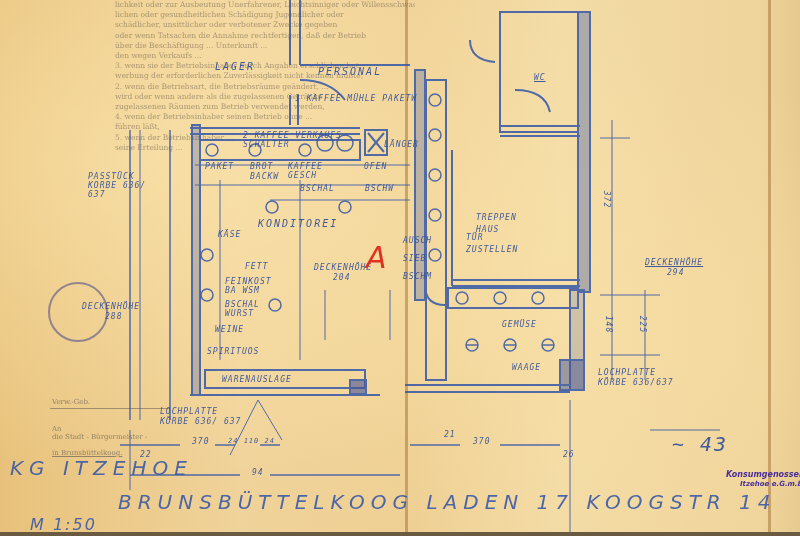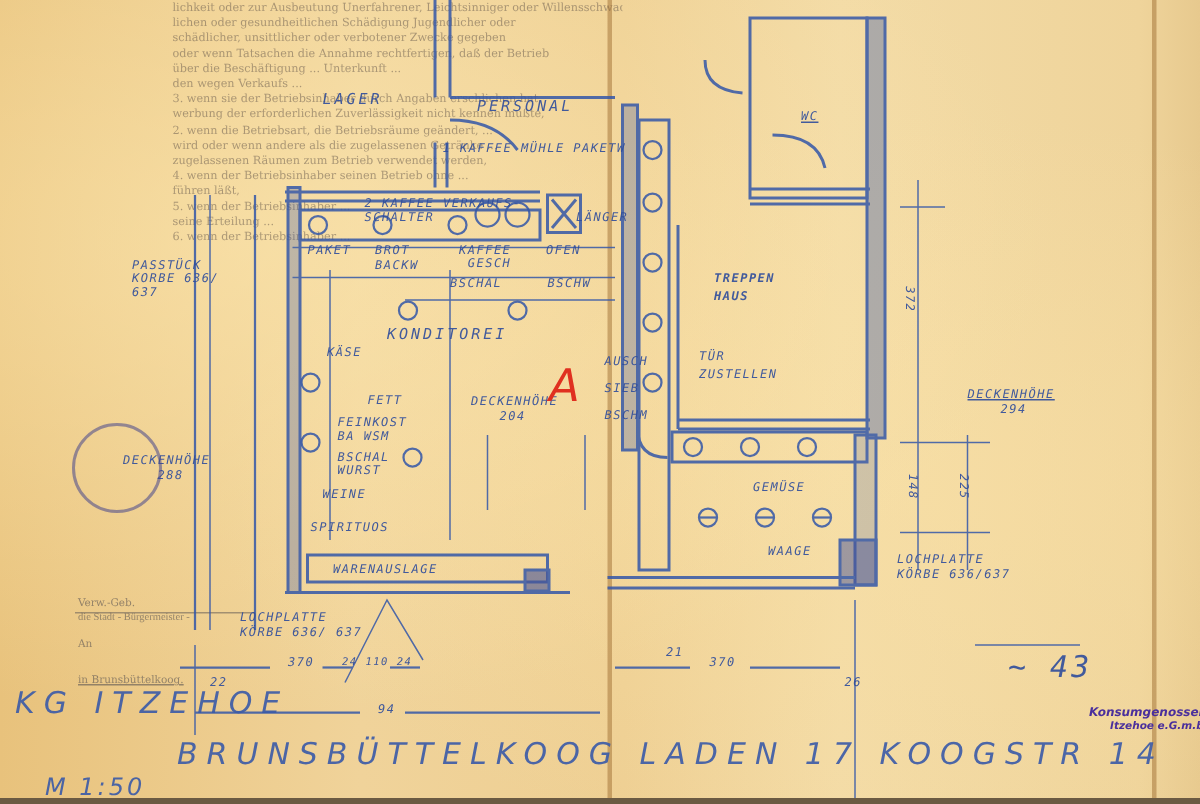--- a/index.html
+++ b/index.html
@@ -37,27 +37,26 @@
     <div>den wegen Verkaufs ...</div>
     <div>3. wenn sie der Betriebsinhaber durch Angaben erschlichen hat</div>
     <div>   werbung der erforderlichen Zuverlässigkeit nicht kennen mußte,</div>
     <div>2. wenn die Betriebsart, die Betriebsräume geändert, ...</div>
     <div>   wird oder wenn andere als die zugelassenen Getränke ...</div>
     <div>   zugelassenen Räumen zum Betrieb verwendet werden,</div>
     <div>4. wenn der Betriebsinhaber seinen Betrieb ohne ...</div>
     <div>   führen läßt,</div>
     <div>5. wenn der Betriebsinhaber ...</div>
     <div>   seine Erteilung ...</div>
-    <div>6. wenn der Betriebsinhaber ...</div>
   </div>
 
   <div class="form-line" style="left:52px;top:398px;">Verw.-Geb.</div>
   <div style="position:absolute;left:50px;top:408px;width:120px;height:1px;background:rgba(110,100,90,.6);"></div>
   <div class="form-line" style="left:52px;top:425px;">An</div>
-  <div class="form-line" style="left:52px;top:407px;font-family:Liberation Serif, serif;">die Stadt - Bürgermeister -</div>
+  <div class="form-line" style="left:52px;top:433px;">die Stadt - Bürgermeister -</div>
   <div class="form-line" style="left:52px;top:449px;text-decoration:underline;">in Brunsbüttelkoog.</div>
 
   <div class="fold" style="left:405px;"></div>
   <div class="fold" style="left:768px;"></div>
 
   <svg width="800" height="536" viewBox="0 0 800 536">
     <g stroke="#3457a8" stroke-width="2" fill="none" opacity=".85">
 
       <rect x="192" y="125" width="8" height="270" fill="rgba(60,90,170,.35)"></rect>
       <line x1="190" y1="128" x2="360" y2="128"></line>
@@ -154,32 +153,32 @@
       <circle cx="510" cy="345" r="6"></circle>
         <line x1="504" y1="345" x2="516" y2="345"></line>
       <circle cx="548" cy="345" r="6"></circle>
         <line x1="542" y1="345" x2="554" y2="345"></line>
     </g>
   </svg>
 
   <div class="lbl" style="left:215px;top:38px;margin-top:23px;">LAGER</div>
   <div class="lbl" style="left:318px;top:66px;">PERSONAL</div>
   <div class="lbl small" style="left:534px;top:73px;text-decoration:underline;">WC</div>
-  <div class="lbl small" style="left:476px;top:180px;white-space:pre;line-height:12px;font-weight:bold;">TREPPEN
+  <div class="lbl small" style="left:476px;top:212px;white-space:pre;line-height:12px;">TREPPEN
 HAUS</div>
   <div class="lbl small" style="left:466px;top:232px;white-space:pre;line-height:12px;">TÜR
 ZUSTELLEN</div>
 
   <div class="lbl small" style="left:295px;top:94px;">1 KAFFEE MÜHLE PAKETW</div>
   <div class="lbl small" style="left:243px;top:103px;white-space:pre;line-height:9px;margin-top:28px;">2 KAFFEE VERKAUFS-
 SCHALTER</div>
   <div class="lbl small" style="left:205px;top:162px;">PAKET</div>
   <div class="lbl small" style="left:250px;top:162px;">BROT</div>
   <div class="lbl small" style="left:250px;top:172px;">BACKW</div>
-  <div class="lbl small" style="left:306px;top:162px;white-space:pre;line-height:9px;text-align:right;">KAFFEE
+  <div class="lbl small" style="left:288px;top:162px;white-space:pre;line-height:9px;">KAFFEE
 GESCH</div>
   <div class="lbl small" style="left:364px;top:162px;">OFEN</div>
   <div class="lbl small" style="left:88px;top:162px;white-space:pre;line-height:9px;margin-top:10px;">PASSTÜCK
 KORBE 636/
 637</div>
   <div class="lbl small" style="left:300px;top:184px;">BSCHAL</div>
   <div class="lbl small" style="left:365px;top:184px;">BSCHW</div>
   <div class="lbl small" style="left:384px;top:140px;">LÄNGER</div>
   <div class="lbl" style="left:258px;top:218px;">KONDITOREI</div>
   <div class="lbl small" style="left:218px;top:230px;">KÄSE</div>

